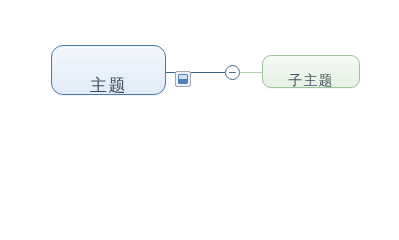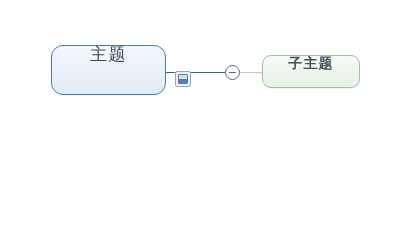--- a/index.html
+++ b/index.html
@@ -29,21 +29,21 @@
     width: 399px;
     height: 136px;
     pointer-events: none;
   }
 
   
   .node {
     position: absolute;
     box-sizing: border-box;
     display: flex;
-    align-items: flex-start;
+    align-items: flex-end;
     justify-content: center;
     border-radius: 11px;
   }
 
   #root-node {
     left: 51px;
     top: 45px;
     width: 115px;
     height: 50px;
     border: 1.2px solid #4a7aa7;
@@ -71,21 +71,20 @@
     background: linear-gradient(to bottom, #f6faf5 0%, #eef5ec 50%, #e7f1e4 100%);
     box-shadow: 0 1px 1px rgba(130,160,130,0.10);
   }
 
   #sub-label {
     font-size: 14px;
     line-height: 1;
     color: #42525f;
     letter-spacing: 1.2px;
     white-space: nowrap;
-    font-weight: bold;
   }
 
   
   #image-marker {
     position: absolute;
     left: 175px;
     top: 71px;
     width: 16px;
     height: 16px;
     box-sizing: border-box;

